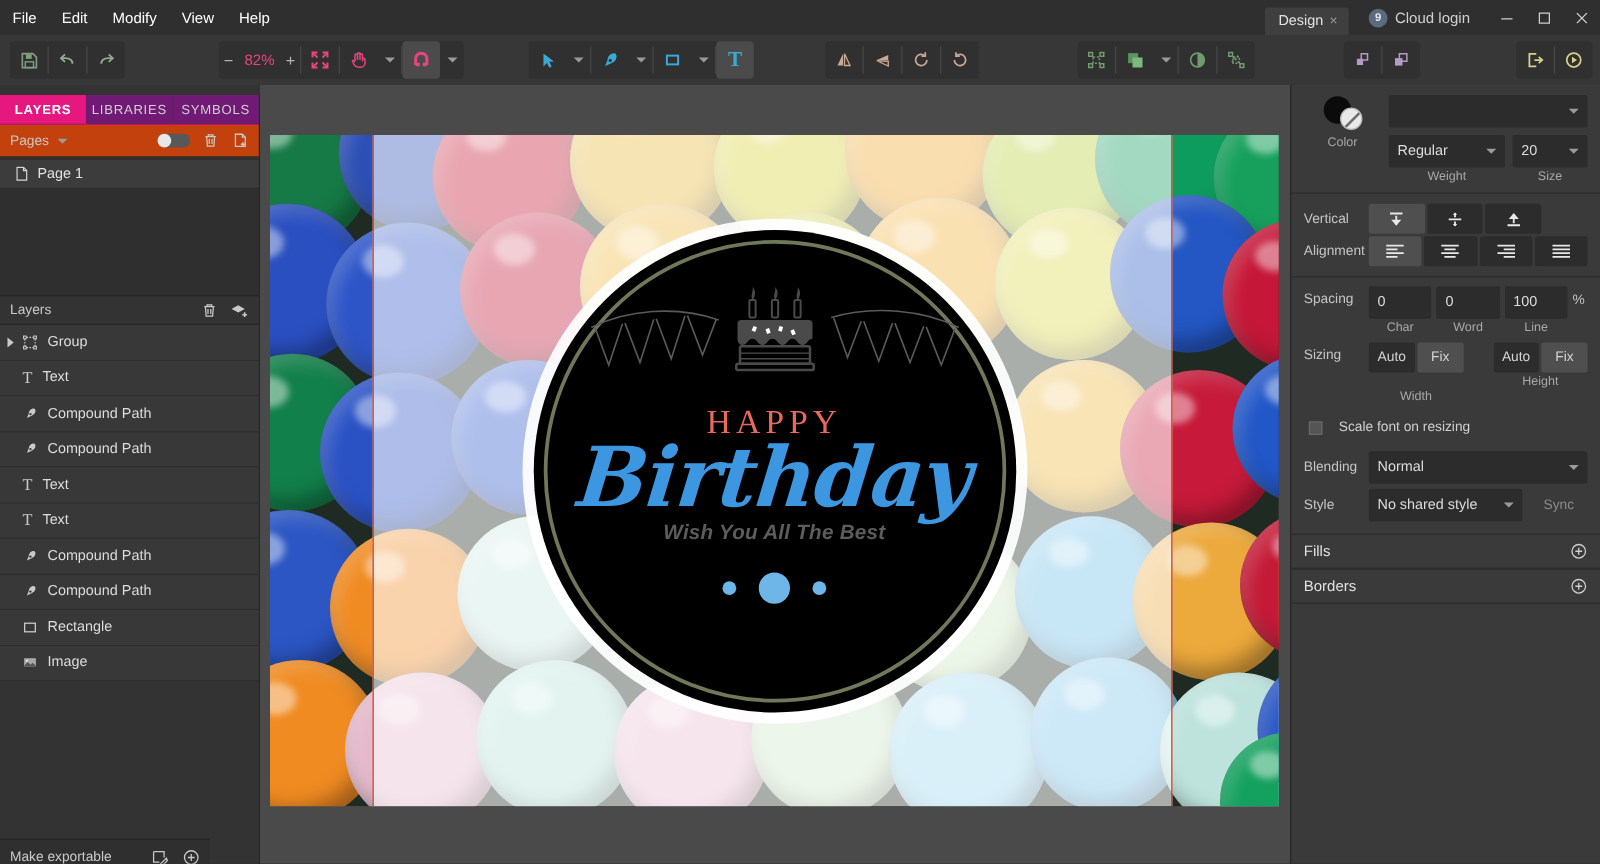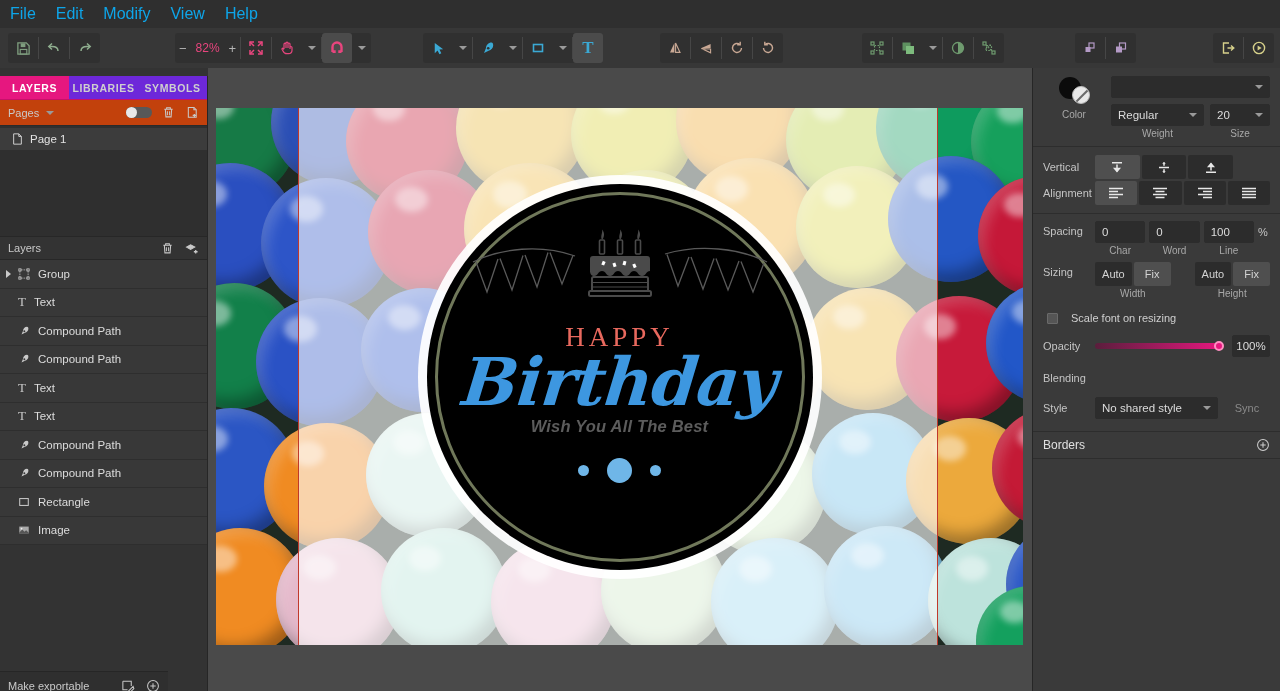--- a/index.html
+++ b/index.html
@@ -11,21 +11,21 @@
     -webkit-font-smoothing: antialiased;
   }
   .app { position: relative; width: 1280px; height: 691px; background: #333333; }
 
   
   .menubar {
     position: absolute; left: 0; top: 0; width: 1280px; height: 28px;
     background: #2f2f2f; display: flex; align-items: center;
   }
   .menu-item {
-    font-size: 16px; color: #0ea5e9; padding: 0 10px; height: 28px;
+    font-size: 12px; color: #ffffff; padding: 0 10px; height: 28px;
     line-height: 28px; cursor: default;
   }
   .menubar-right {
     position: absolute; right: 0; top: 0; height: 28px;
     display: flex; align-items: center;
   }
   .design-tab {
     background: #3f3f3f; color: #e2e2e2; font-size: 11.5px;
     padding: 5px 9px 5px 11px; display: flex; align-items: center; gap: 5px;
     border-radius: 2px 2px 0 0; height: 22px; margin-top: 6px;
@@ -67,21 +67,21 @@
   .zsign { color: #b5b5b5; font-size: 13px; padding: 0 4px; }
 
   
   .left {
     position: absolute; left: 0; top: 76px; width: 208px; height: 623px;
     background: #333333; border-right: 1px solid #262626;
   }
   .ltabs { display: flex; height: 24px; border-bottom: 1px solid #c8106a; }
   .ltab {
     flex: 1; text-align: center; font-size: 10.5px; letter-spacing: .6px;
-    color: #cfcfcf; line-height: 24px; background: #6d28d9; font-weight: bold;
+    color: #cfcfcf; line-height: 24px; background: #701a75;
   }
   .ltab.active { background: #e6177f; color: #ffffff; font-weight: bold; }
   .subhead {
     height: 26px; background: #c2410c; display: flex; align-items: center;
     padding: 0 8px; border-bottom: 1px solid #2a2a2a;
   }
   .subhead .t { font-size: 11px; color: #c9c9c9; }
   .subhead .sp { flex: 1; }
   .toggle {
     width: 26px; height: 11px; border-radius: 6px; background: #585858;
@@ -194,21 +194,21 @@
   }
   .prow {
     display: flex; align-items: center; padding: 0 10px; min-height: 26px;
     gap: 6px;
   }
   .plabel { width: 46px; font-size: 11px; color: #c4c4c4; }
   .pcap { font-size: 10px; color: #a8a8a8; text-align: center; }
   .fld {
     background: #2c2c2c; border: 1px solid #2c2c2c; border-radius: 2px;
     height: 22px; color: #dcdcdc; font-size: 11.5px; display: flex;
-    align-items: center; padding: 0 6px; position: relative;
+    align-items: center; padding: 12px 6px; position: relative;
   }
   .fld .dc {
     position: absolute; right: 6px; width: 0; height: 0;
     border-left: 4px solid transparent; border-right: 4px solid transparent;
     border-top: 4px solid #9a9a9a;
   }
   .swatch { position: relative; width: 34px; height: 30px; }
   .swatch .c1 {
     position: absolute; left: 2px; top: 1px; width: 22px; height: 22px;
     border-radius: 50%; background: #0b0b0b;
@@ -255,20 +255,45 @@
 
 <div class="app">
 
   <div class="menubar">
     <div class="menu-item">File</div>
     <div class="menu-item">Edit</div>
     <div class="menu-item">Modify</div>
     <div class="menu-item">View</div>
     <div class="menu-item">Help</div>
 
+    <div class="menubar-right">
+      <div class="design-tab">
+        <span>Design</span>
+        <span class="x">×</span>
+      </div>
+      <div class="cloud-login">
+        <span class="cloud-badge">9</span>
+        <span>Cloud login</span>
+      </div>
+      <div class="wbtn">
+        <svg width="11" height="11" viewBox="0 0 11 11">
+            <line x1="1" y1="6" x2="10" y2="6" stroke="#cfcfcf" stroke-width="1"></line>
+          </svg>
+      </div>
+      <div class="wbtn">
+        <svg width="11" height="11" viewBox="0 0 11 11">
+            <rect x="1.5" y="1.5" width="8" height="8" fill="none" stroke="#cfcfcf" stroke-width="1"></rect>
+          </svg>
+      </div>
+      <div class="wbtn close">
+        <svg width="11" height="11" viewBox="0 0 11 11">
+            <path d="M1.5 1.5 L9.5 9.5 M9.5 1.5 L1.5 9.5" stroke="#cfcfcf" stroke-width="1.1"></path>
+          </svg>
+      </div>
+    </div>
   </div>
 
   <div class="toolbar">
 
     <div class="tgrp" style="left:8px;">
       <div class="tbtn">
         <svg width="15" height="15" viewBox="0 0 16 16">
             <path d="M2 2h9l3 3v9H2z" fill="none" stroke="#7f9e7f" stroke-width="1.4"></path>
             <rect x="5" y="2.5" width="5" height="4" fill="#7f9e7f"></rect>
             <rect x="4.5" y="9" width="7" height="5" fill="none" stroke="#7f9e7f" stroke-width="1.2"></rect>
@@ -859,64 +884,67 @@
     </div>
 
     <div class="prow" style="align-items:flex-start;margin-top:6px;">
       <span class="plabel" style="padding-top:4px;">Sizing</span>
       <div style="flex:1;display:flex;gap:24px;">
         <div style="flex:1;">
           <div class="seggrp">
             <div class="segbtn">Auto</div>
             <div class="segbtn active">Fix</div>
           </div>
-          <div class="pcap" style="margin-top:2px;">Width</div>
+          <div class="pcap" style="margin-top:14px;">Width</div>
         </div>
         <div style="flex:1;">
           <div class="seggrp">
             <div class="segbtn">Auto</div>
             <div class="segbtn active">Fix</div>
           </div>
           <div class="pcap" style="margin-top:2px;">Height</div>
         </div>
       </div>
     </div>
 
     <div class="prow" style="margin-top:6px;padding-left:14px;">
       <span class="chk"></span>
       <span style="font-size:11px;color:#cfcfcf;">Scale font on resizing</span>
     </div>
 
-    <div class="prow" style="margin-top:2px;">
-      <span class="plabel">Opacity</span>
-      <div style="flex:1;display:flex;align-items:center;padding-right:4px;">
-        <div class="slider">
-            <span class="knob"></span>
-          </div>
-      </div>
-      <div class="fld" style="width:38px;justify-content:center;padding:0;">
-        <span>100%</span>
-      </div>
-    </div>
 
     <div class="prow" style="margin-top:6px;">
       <span class="plabel">Blending</span>
+      <div class="fld" style="flex:1;">
+        <span>Normal</span>
+        <span class="dc"></span>
+      </div>
     </div>
 
     <div class="prow" style="margin-top:4px;">
       <span class="plabel">Style</span>
       <div class="fld" style="flex:1;">
         <span>No shared style</span>
         <span class="dc"></span>
       </div>
       <div style="width:46px;text-align:center;font-size:11px;color:#8a8a8a;">Sync</div>
     </div>
 
     <div style="height:10px;"></div>
 
+    <div class="sec-head">
+      <span>Fills</span>
+      <span class="sp"></span>
+      <span class="ico">
+        <svg width="14" height="14" viewBox="0 0 15 15" fill="none" stroke="#cfcfcf" stroke-width="1.1">
+            <circle cx="7.5" cy="7.5" r="5.8"></circle>
+            <path d="M7.5 4.6v5.8M4.6 7.5h5.8"></path>
+          </svg>
+      </span>
+    </div>
 
     <div class="sec-head">
       <span>Borders</span>
       <span class="sp"></span>
       <span class="ico">
         <svg width="14" height="14" viewBox="0 0 15 15" fill="none" stroke="#cfcfcf" stroke-width="1.1">
             <circle cx="7.5" cy="7.5" r="5.8"></circle>
             <path d="M7.5 4.6v5.8M4.6 7.5h5.8"></path>
           </svg>
       </span>

